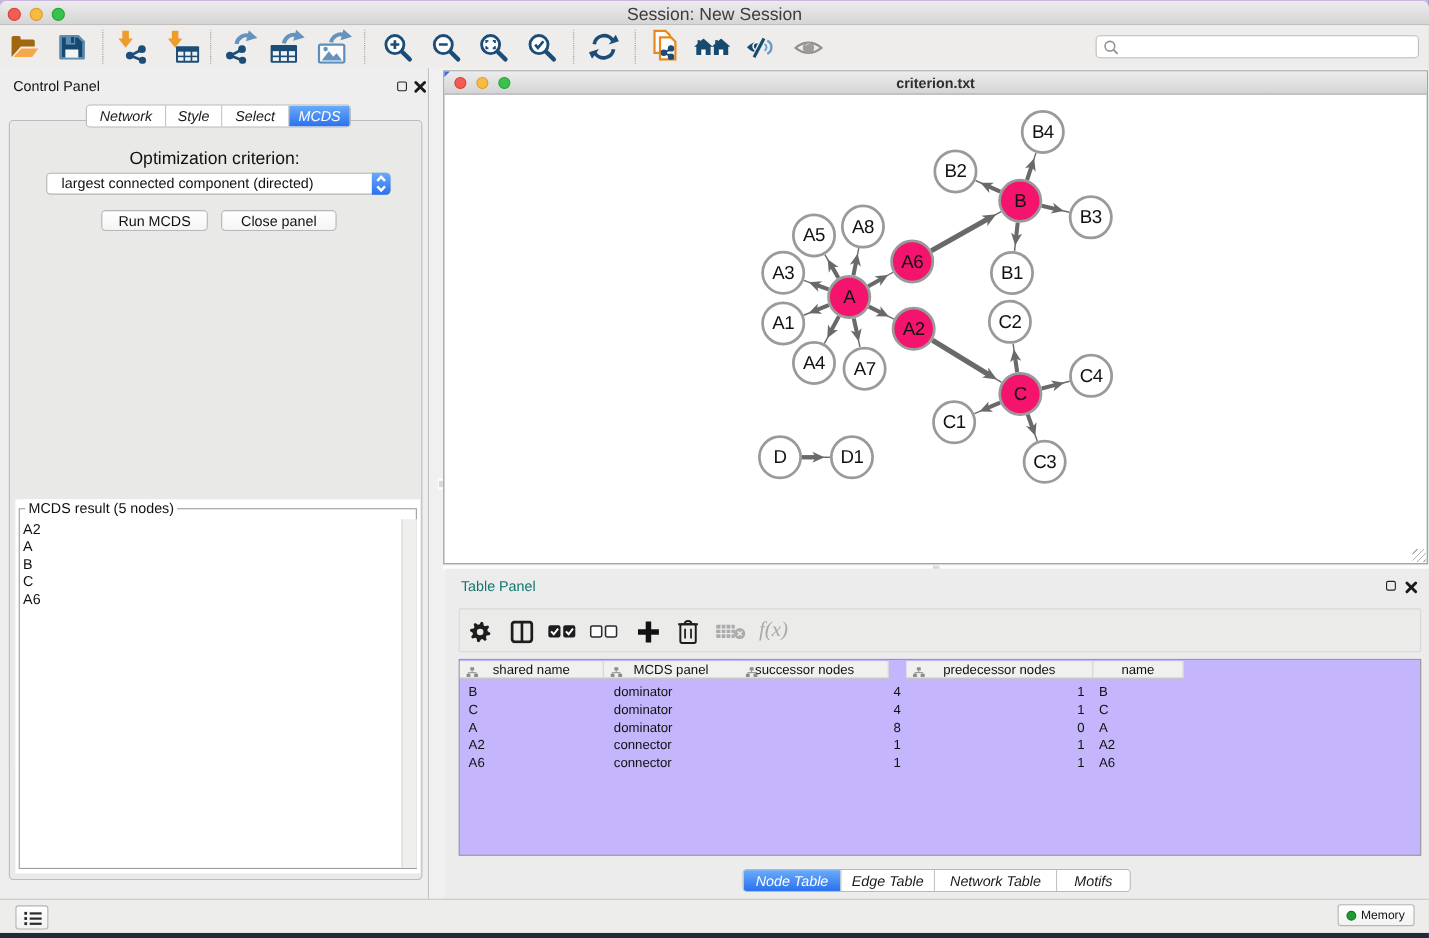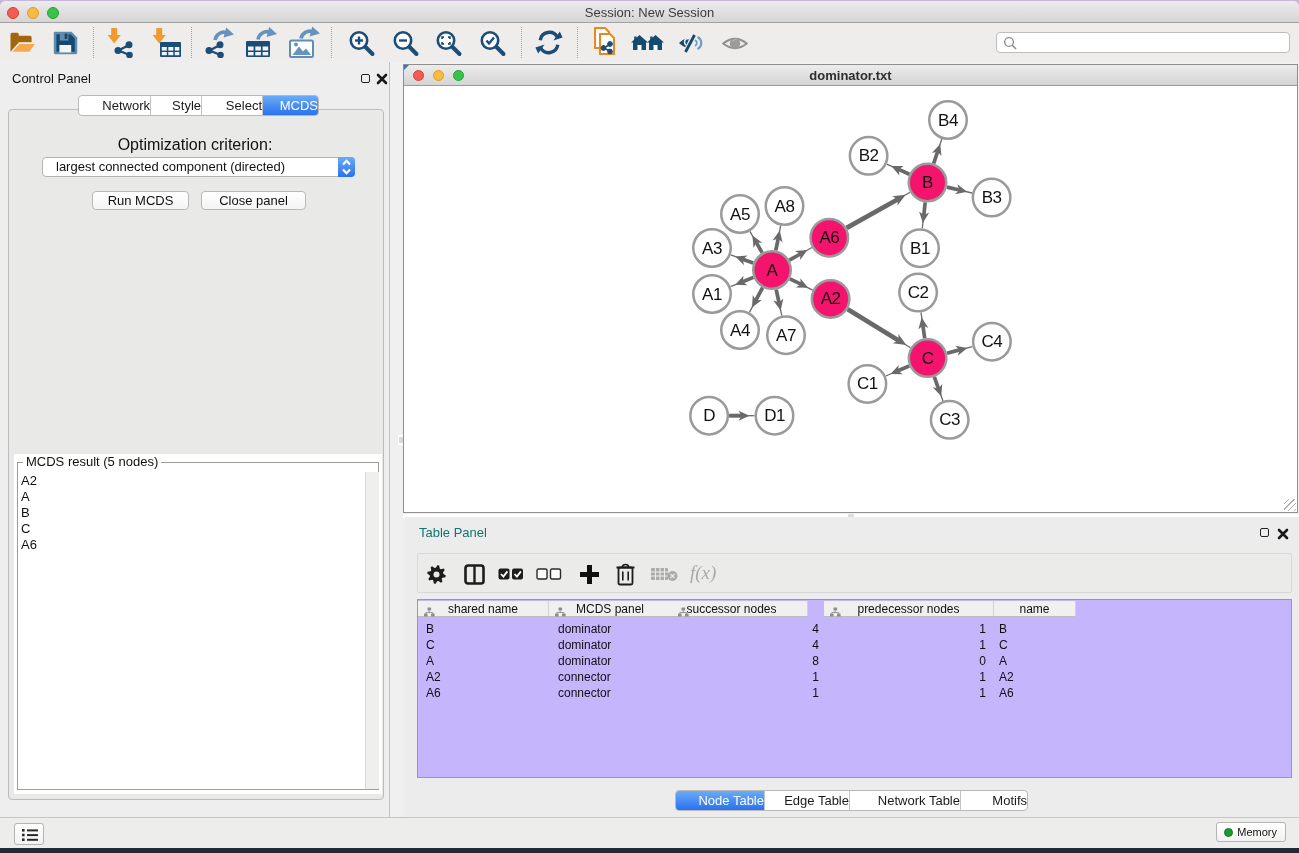--- a/index.html
+++ b/index.html
@@ -6,31 +6,31 @@
 html,body { width:1299px; height:853px; overflow:hidden; }
 body { font-family:"Liberation Sans", sans-serif; position:relative; background:#202a38; }
 .abs { position:absolute; }
 .desktop-top { left:0; top:0; width:1299px; height:26px; background:linear-gradient(180deg,#c9b6dd,#a78fc5); }
 .app { left:0; top:1px; width:1299px; height:847px; background:#efefef; border-radius:6px 6px 0 0; }
 .titlebar { left:0; top:1px; width:1299px; height:22px; background:linear-gradient(180deg,#ececec,#d5d5d5); border-bottom:1px solid #a2a2a2; border-radius:6px 6px 0 0; }
 .tl { width:12px; height:12px; border-radius:50%; top:7px; }
 .tl.r { background:#f25d53; border:0.5px solid #da3d33; left:7px; }
 .tl.y { background:#f6bc42; border:0.5px solid #df9b27; left:27px; }
 .tl.g { background:#39c24e; border:0.5px solid #24a233; left:47px; }
-.title-text { left:0; top:5px; width:1299px; text-align:center; font-size:13px; color:#3c3c3c; }
+.title-text { left:0; top:5px; width:1299px; text-align:center; font-size:16px; color:#3c3c3c; }
 .toolbar { left:0; top:23px; width:1299px; height:39px; background:#eeedec; }
 .sep { top:27px; width:0; height:31px; border-left:1.5px dotted #9f9f9f; }
 .searchbox { left:996px; top:32px; width:294px; height:21px; background:#fff; border:1px solid #bdbdbd; border-radius:4px; }
 .main { left:0; top:62px; width:1299px; height:755px; background:#f0f0f0; }
 
 .cpanel { left:0; top:0; width:390px; height:755px; background:#eeeeee; border-right:1px solid #c2c2c2; }
 .cp-title { left:12px; top:9px; font-size:13px; color:#111; }
 .float-sq { width:9px; height:9px; border:1.5px solid #222; border-radius:2px; background:transparent; }
 .tabs { left:78px; top:33px; height:21px; display:flex; border:1px solid #b9b9b9; border-radius:4px; background:#fff; overflow:hidden; }
-.tabs .t, .btabs .t { font-size:13px; color:#1a1a1a; padding-top:2px; border-right:1px solid #c4c4c4; text-align:right; }
+.tabs .t, .btabs .t { font-size:13px; color:#1a1a1a; padding-top:2px; border-right:1px solid #c4c4c4; text-align:center;font-style:italic; }
 .tabs .t:last-child, .btabs .t:last-child { border-right:none; }
 .tabs .t.sel, .btabs .t.sel { background:linear-gradient(180deg,#6aabf8,#2a71ef); color:#fff; }
 .cp-content { left:8px; top:47px; width:376px; height:691px; background:#e9e9e8; border:1px solid #bcbcbc; border-radius:4px; }
 .opt-label { left:0; top:74px; width:390px; text-align:center; font-size:16px; color:#111; }
 .dropdown { left:42px; top:95px; width:313px; height:20px; background:#fff; border:1px solid #b4b4b4; border-radius:4px; font-size:13px; color:#111; line-height:18px; padding-left:13px; }
 .dd-spin { right:-1px; top:-1px; width:17px; height:20px; border-radius:0 4px 4px 0; background:linear-gradient(180deg,#6aabf8,#2a71ef); }
 .btn { height:19px; background:linear-gradient(180deg,#ffffff,#f4f4f4); border:1px solid #b8b8b8; border-radius:4px; font-size:13px; color:#111; text-align:center; line-height:17px; }
 .resbox { left:14px; top:392px; width:368px; height:340px; background:#fff;padding-left:44px; }
 .fieldset { left:3px; top:8px; width:362px; height:328px; border:1px solid #9d9d9d; }
 .legend { left:9px; top:0px; background:#fff; font-size:13px; color:#111; padding:0 3px; }
@@ -259,21 +259,21 @@
  <div class="abs" style="left:403px;top:451.5px;width:896px;height:4.5px;background:#fdfdfd"></div>
  <div class="abs" style="left:847px;top:451.5px;width:7px;height:4.5px;background:#fdfdfd"></div>
  <div class="abs" style="left:848px;top:452px;width:5.5px;height:3.5px;background:#dcdcdc;border-radius:1px"></div>
 
  <div class="abs netwin">
   <div class="abs net-titlebar"></div>
   <div class="abs corner-blue"></div>
   <div class="abs ntl" style="left:9px;background:#f25d53;border:0.5px solid #da3d33"></div>
   <div class="abs ntl" style="left:29px;background:#f6bc42;border:0.5px solid #df9b27"></div>
   <div class="abs ntl" style="left:49px;background:#39c24e;border:0.5px solid #24a233"></div>
-  <div class="abs net-title">dominator.txt</div>
+  <div class="abs net-title">criterion.txt</div>
   <div class="abs" style="left:0;top:21px"><svg class="graph" width="894" height="426" viewBox="0 0 894 426" font-family="Liberation Sans, sans-serif">
           <line x1="358.1" y1="166.6" x2="345.9" y2="145.4" stroke="#696969" stroke-width="1.3"></line>
           <line x1="358.1" y1="166.6" x2="352.4" y2="156.6" stroke="#696969" stroke-width="3.7"></line>
           <polygon points="348.4,149.6 358.3,156.8 352.4,156.6 349.5,161.9" fill="#696969"></polygon>
           <line x1="371.8" y1="164.4" x2="376.7" y2="139.6" stroke="#696969" stroke-width="1.3"></line>
           <line x1="371.8" y1="164.4" x2="374.2" y2="152.5" stroke="#696969" stroke-width="3.7"></line>
           <polygon points="375.7,144.6 378.6,156.5 374.2,152.5 368.5,154.6" fill="#696969"></polygon>
           <line x1="349.2" y1="177.1" x2="326.8" y2="168.9" stroke="#696969" stroke-width="1.3"></line>
           <line x1="349.2" y1="177.1" x2="338.8" y2="173.3" stroke="#696969" stroke-width="3.7"></line>
           <polygon points="331.3,170.5 343.5,169.6 338.8,173.3 340.0,179.2" fill="#696969"></polygon>

